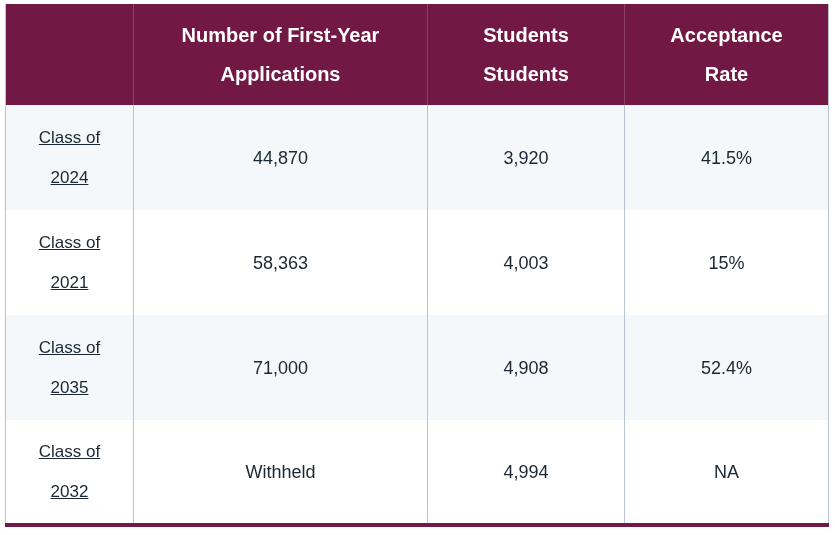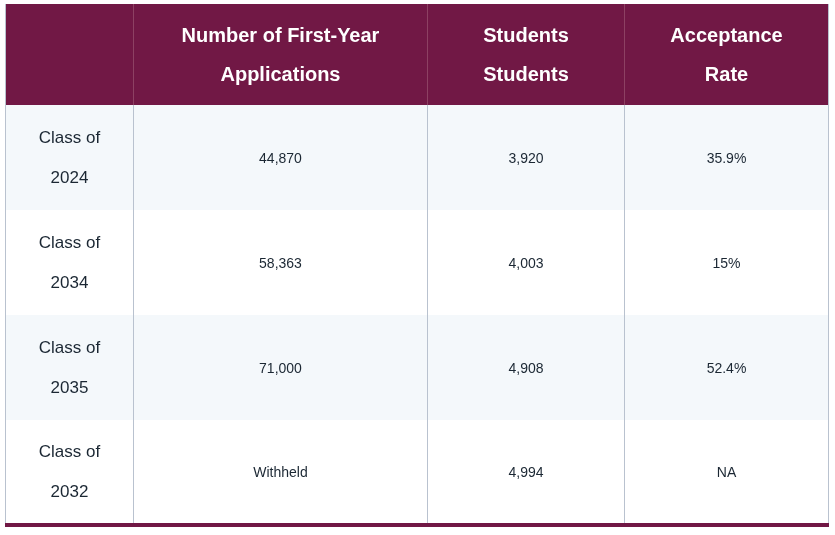--- a/index.html
+++ b/index.html
@@ -49,37 +49,37 @@
     border: none;
   }
 
   thead th.th-blank { padding: 0; }
 
   thead th.divider { border-left: 1px solid #8d4163; }
 
   
   tbody td {
     height: 105px;
-    font-size: 14px;
+    font-size: 18px;
     font-weight: normal;
     color: #1b2733;
     text-align: center;
     vertical-align: middle;
     line-height: 40px;
     padding: 0 10px;
     border: none;
   }
 
   tbody td.divider { border-left: 1px solid #b9c2cf; }
 
   tbody tr.row-alt td { background: #f4f8fb; }
   tbody tr.row-plain td { background: #ffffff; }
 
   td.cell-label { font-size: 17px; }
-  td.cell-label .line { display: block; }
+  td.cell-label .line { display: block; text-decoration: underline; }
 </style>
 </head>
 <body>
 
 <div class="table-wrap">
 
   <table class="stats-table">
     <colgroup>
       <col class="col-label">
       <col class="col-apps">
@@ -113,27 +113,27 @@
 
     <tbody>
 
       <tr class="row-alt">
         <td class="cell-label">
           <span class="line">Class of</span>
           <span class="line">2024</span>
         </td>
         <td class="divider">44,870</td>
         <td class="divider">3,920</td>
-        <td class="divider">35.9%</td>
+        <td class="divider">41.5%</td>
       </tr>
 
       <tr class="row-plain">
         <td class="cell-label">
           <span class="line">Class of</span>
-          <span class="line">2034</span>
+          <span class="line">2021</span>
         </td>
         <td class="divider">58,363</td>
         <td class="divider">4,003</td>
         <td class="divider">15%</td>
       </tr>
 
       <tr class="row-alt">
         <td class="cell-label">
           <span class="line">Class of</span>
           <span class="line">2035</span>

